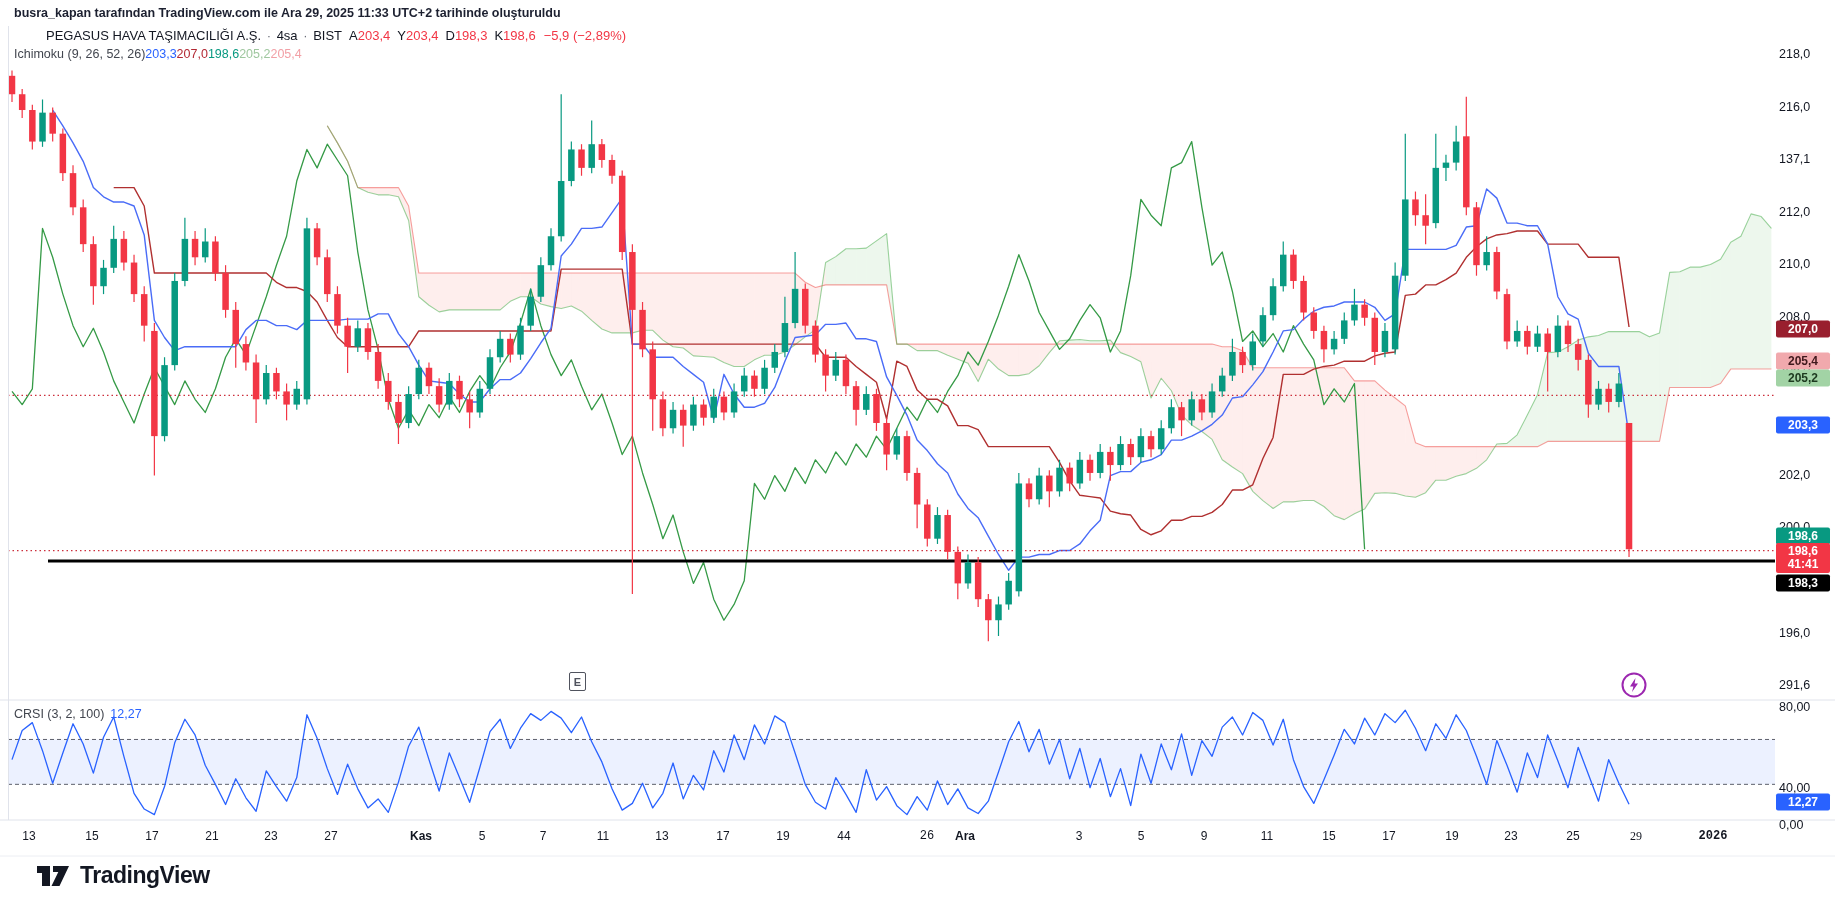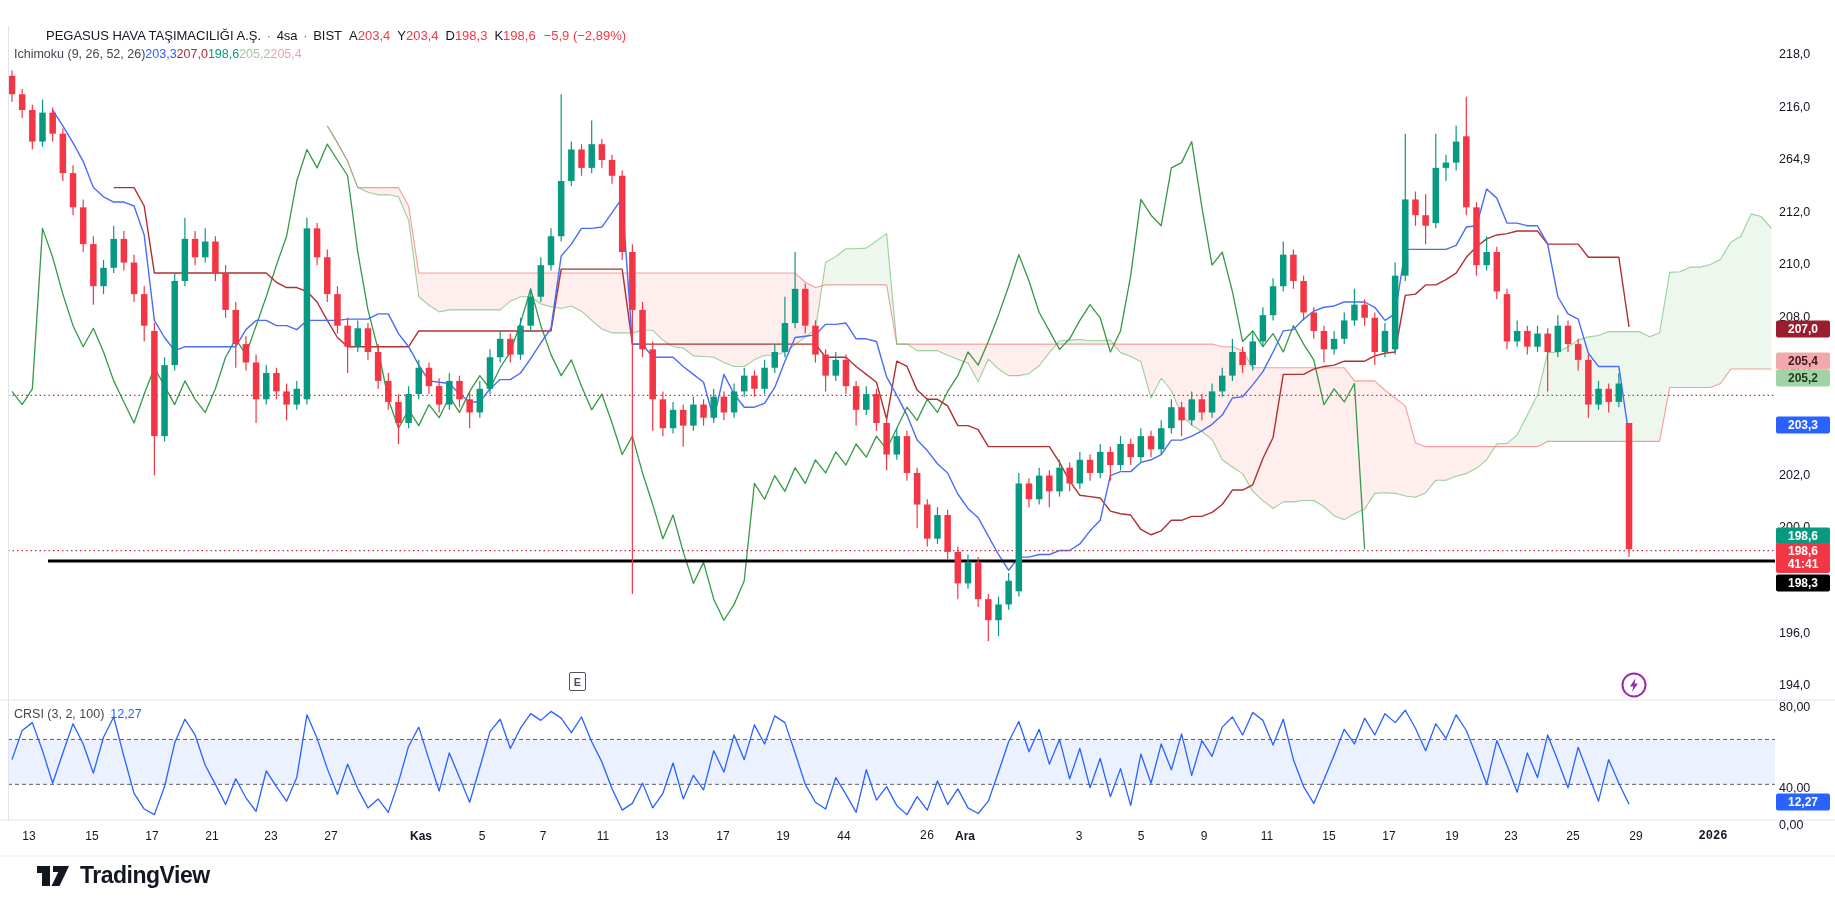--- a/index.html
+++ b/index.html
@@ -504,46 +504,47 @@
         <rect x="1615.61" y="383.52999999999986" width="6.5" height="18.410000000000423" fill="#089981"></rect>
         <line x1="1629.03" x2="1629.03" y1="422.97999999999985" y2="557.1099999999997" stroke="#f23645" stroke-width="1.2"></line>
         <rect x="1625.78" y="422.97999999999985" width="6.5" height="126.2400000000003" fill="#f23645"></rect>
       </g>
       <rect x="8" y="739.46" width="1767" height="44.879999999999995" fill="rgba(41,98,255,0.09)"></rect>
       <line x1="8" y1="739.46" x2="1775" y2="739.46" stroke="#5d606b" stroke-width="1" stroke-dasharray="4,3"></line>
       <line x1="8" y1="784.34" x2="1775" y2="784.34" stroke="#5d606b" stroke-width="1" stroke-dasharray="4,3"></line>
       <polyline points="12,759.656 22.17,730.4839999999999 32.34,722.63 42.51,750.68 52.68,783.218 62.85,752.924 73.02,723.752 83.19,743.948 93.36,773.12 103.53,737.216 113.7,717.02 123.87,756.29 134.04,793.316 144.21,809.024 154.38,814.634 164.55,786.584 174.72,742.826 184.89,719.2639999999999 195.06,734.972 205.23,765.266 215.4,784.34 225.57,804.536 235.74,778.73 245.91,797.804 256.08,811.268 266.25,770.876 276.42,786.584 286.59,801.17 296.76,777.608 306.93,714.776 317.1,738.338 327.27,768.632 337.44,794.438 347.61,764.144 357.78,788.828 367.95,807.902 378.12,798.926 388.29,812.39 398.46,782.096 408.63,746.192 418.8,727.1179999999999 428.96999999999997,759.656 439.14,791.072 449.31,752.924 459.48,777.608 469.65,802.292 479.82,767.51 489.99,731.606 500.15999999999997,719.2639999999999 510.33,748.4359999999999 520.5,728.24 530.67,713.654 540.84,720.386 551.01,711.41 561.18,718.1419999999999 571.35,732.728 581.52,717.02 591.6899999999999,741.704 601.86,761.9 612.03,788.828 622.2,810.146 632.37,803.414 642.54,783.218 652.71,807.902 662.88,793.316 673.05,763.0219999999999 683.22,798.926 693.39,775.364 703.56,789.95 713.73,750.68 723.9,771.9979999999999 734.07,734.972 744.24,759.656 754.41,724.874 764.58,743.948 774.75,715.8979999999999 784.92,722.63 795.09,752.924 805.26,784.34 815.43,802.292 825.6,809.024 835.77,777.608 845.9399999999999,794.438 856.11,812.39 866.28,769.754 876.45,800.048 886.62,786.584 896.79,805.658 906.96,814.634 917.13,796.682 927.3,810.146 937.47,780.9739999999999 947.64,804.536 957.81,788.828 967.98,807.902 978.15,813.512 988.3199999999999,801.17 998.49,771.9979999999999 1008.66,741.704 1018.83,721.5079999999999 1029,751.802 1039.17,729.362 1049.34,764.144 1059.51,739.46 1069.68,778.73 1079.85,748.4359999999999 1090.02,787.706 1100.19,758.534 1110.36,796.682 1120.53,768.632 1130.7,805.658 1140.87,754.0459999999999 1151.04,783.218 1161.21,743.948 1171.3799999999999,769.754 1181.55,733.8499999999999 1191.72,775.364 1201.89,740.582 1212.06,756.29 1222.23,727.1179999999999 1232.4,717.02 1242.57,734.972 1252.74,712.5319999999999 1262.91,720.386 1273.08,745.0699999999999 1283.25,719.2639999999999 1293.42,759.656 1303.59,786.584 1313.76,803.414 1323.93,779.852 1334.1,755.168 1344.27,729.362 1354.44,743.948 1364.61,718.1419999999999 1374.78,734.972 1384.95,713.654 1395.12,722.63 1405.29,710.288 1415.46,728.24 1425.6299999999999,750.68 1435.8,723.752 1445.97,738.338 1456.14,714.776 1466.31,730.4839999999999 1476.48,756.29 1486.65,784.34 1496.82,740.582 1506.99,765.266 1517.16,792.194 1527.33,752.924 1537.5,777.608 1547.67,734.972 1557.84,760.778 1568.01,787.706 1578.18,747.314 1588.35,774.242 1598.52,801.17 1608.69,759.656 1618.86,783.218 1629.03,804.23306" fill="none" stroke="#2962ff" stroke-width="1.3" stroke-opacity="1" stroke-linejoin="round"></polyline>
     </svg>
 
+<div class="attribution">busra_kapan tarafından TradingView.com ile Ara 29, 2025 11:33 UTC+2 tarihinde oluşturuldu</div>
 
 <div class="legend">
   <span class="sym">PEGASUS HAVA TAŞIMACILIĞI A.Ş.</span><span class="sep">&nbsp;·&nbsp;</span><span>4sa</span><span class="sep">&nbsp;·&nbsp;</span><span>BIST</span><span id="ohlc-slot"><span class="ohlc-letter">A</span><span class="val-red">203,4</span><span class="ohlc-letter">Y</span><span class="val-red">203,4</span><span class="ohlc-letter">D</span><span class="val-red">198,3</span><span class="ohlc-letter">K</span><span class="val-red">198,6</span></span><span class="val-red" style="margin-left:8px">−5,9 (−2,89%)</span>
 </div>
 
 <div class="legend2">
   <span style="margin-left:0">Ichimoku (9, 26, 52, 26)</span><span id="ichi-vals"><span style="color: rgb(41, 98, 255);">203,3</span><span style="color: rgb(178, 40, 51);">207,0</span><span style="color: rgb(8, 153, 129);">198,6</span><span style="color: rgb(159, 199, 159);">205,2</span><span style="color: rgb(242, 160, 166);">205,4</span></span>
 </div>
 
 <div class="crsi-legend">
   <span>CRSI (3, 2, 100)</span><span class="v" id="crsi-val" style="color: rgb(41, 98, 255);">12,27</span>
 </div>
 
 <div id="price-axis">
       <div class="price-axis-label" style="top: 39px;">218,0</div>
       <div class="price-axis-label" style="top: 91.6px;">216,0</div>
-      <div class="price-axis-label" style="top: 144.2px;">264,9</div>
+      <div class="price-axis-label" style="top: 144.2px;">137,1</div>
       <div class="price-axis-label" style="top: 196.8px;">212,0</div>
       <div class="price-axis-label" style="top: 249.4px;">210,0</div>
       <div class="price-axis-label" style="top: 302px;">208,0</div>
       <div class="price-axis-label" style="top: 354.6px;">206,0</div>
       <div class="price-axis-label" style="top: 407.2px;">204,0</div>
       <div class="price-axis-label" style="top: 459.8px;">202,0</div>
       <div class="price-axis-label" style="top: 512.4px;">200,0</div>
       <div class="price-axis-label" style="top: 617.6px;">196,0</div>
-      <div class="price-axis-label" style="top: 670.2px;">194,0</div>
+      <div class="price-axis-label" style="top: 670.2px;">291,6</div>
       <div class="price-axis-label" style="top: 692px;">80,00</div>
       <div class="price-axis-label" style="top: 773px;">40,00</div>
       <div class="price-axis-label" style="top: 810px;">0,00</div>
     </div>
 <div id="time-axis">
       <div class="time-label" style="left: 29px;">13</div>
       <div class="time-label" style="left: 92px;">15</div>
       <div class="time-label" style="left: 152px;">17</div>
       <div class="time-label" style="left: 212px;">21</div>
       <div class="time-label" style="left: 271px;">23</div>
@@ -560,21 +561,21 @@
       <div class="time-label major" style="left: 965px;">Ara</div>
       <div class="time-label" style="left: 1079px;">3</div>
       <div class="time-label" style="left: 1141px;">5</div>
       <div class="time-label" style="left: 1204px;">9</div>
       <div class="time-label" style="left: 1267px;">11</div>
       <div class="time-label" style="left: 1329px;">15</div>
       <div class="time-label" style="left: 1389px;">17</div>
       <div class="time-label" style="left: 1452px;">19</div>
       <div class="time-label" style="left: 1511px;">23</div>
       <div class="time-label" style="left: 1573px;">25</div>
-      <div class="time-label" style="left: 1636px;">29</div>
+      <div class="time-label" style="left: 1636px; font-family: Liberation Serif, serif;">29</div>
       <div class="time-label major" style="left: 1713px; font-family: Liberation Mono, monospace;">2026</div>
     </div>
 <div id="badge-layer">
       <div class="badge" style="top: 329px; background: rgb(153, 31, 46); color: rgb(255, 255, 255);">
         <div>207,0</div>
       </div>
       <div class="badge" style="top: 361px; background: rgb(241, 169, 173); color: rgb(64, 25, 29);">
         <div>205,4</div>
       </div>
       <div class="badge" style="top: 378px; background: rgb(162, 211, 165); color: rgb(29, 58, 31);">

